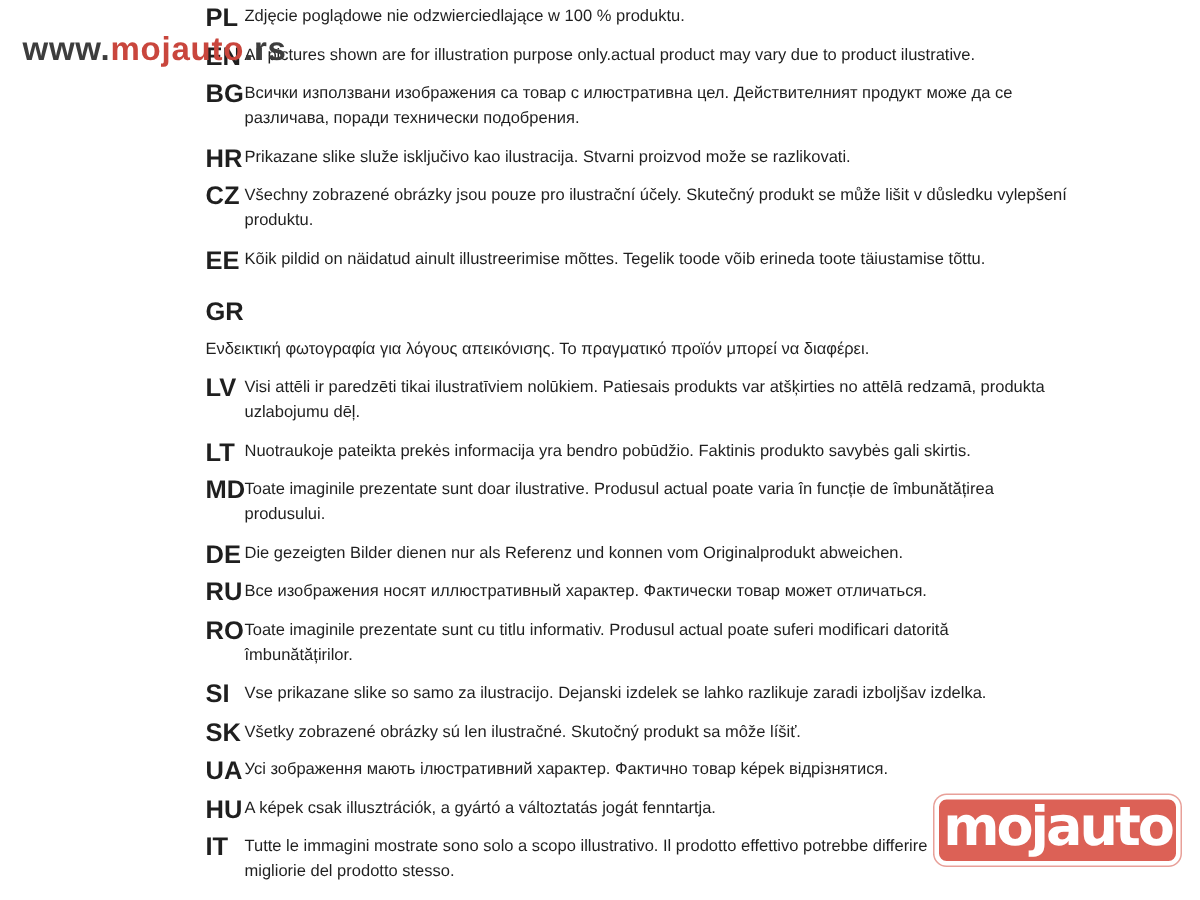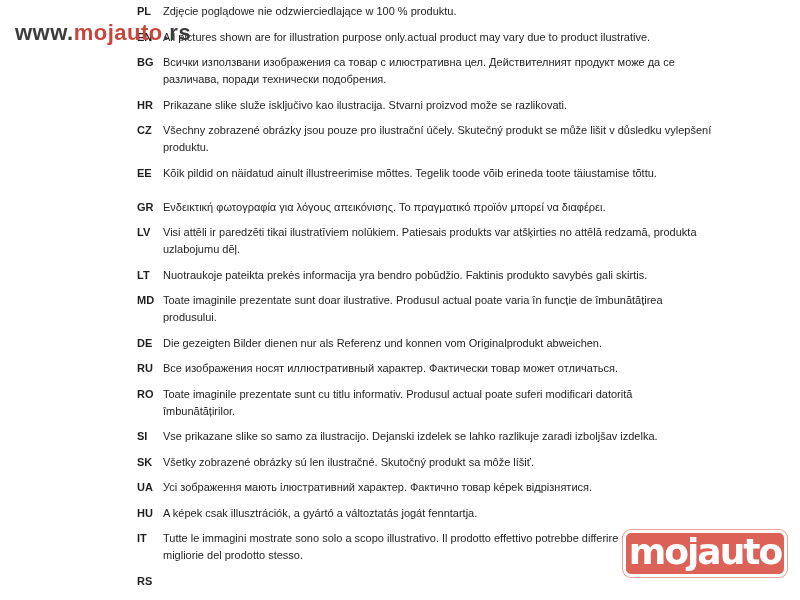--- a/index.html
+++ b/index.html
@@ -14,26 +14,26 @@
   .rows {
     position: absolute;
     left: 137px; top: 3px;
     width: 648px;
     z-index: 1;
   }
   .row {
     display: flex;
     margin-bottom: 8.5px;
   }
-  .row.spaced { margin-top: 17px; }
+  .row.spaced { margin-top: 17px; flex-direction: column; }
   .lang {
     flex: 0 0 26px;
     width: 26px;
     font-weight: bold;
-    font-size: 11px;
+    font-size: 17px;
     line-height: 17px;
   }
   .text {
     font-size: 11px;
     line-height: 17px;
     white-space: pre-line;
   }
   .watermark {
     position: absolute;
     left: 15px; top: 20px;

